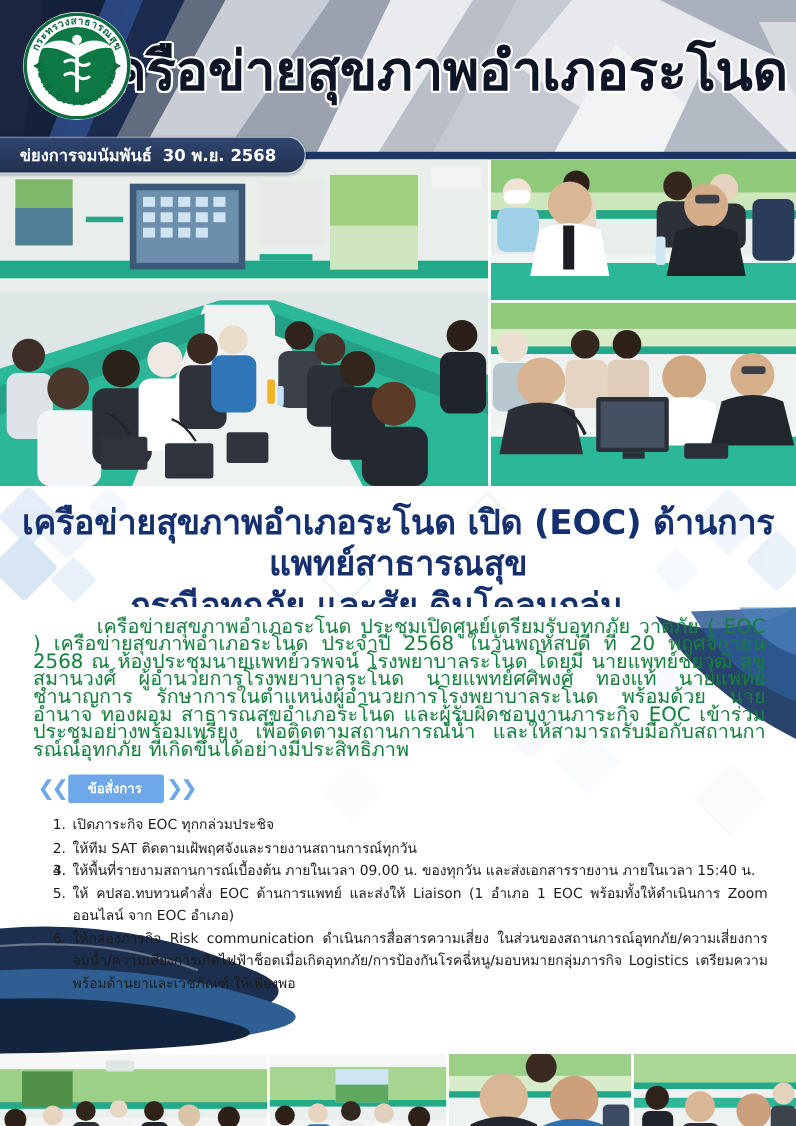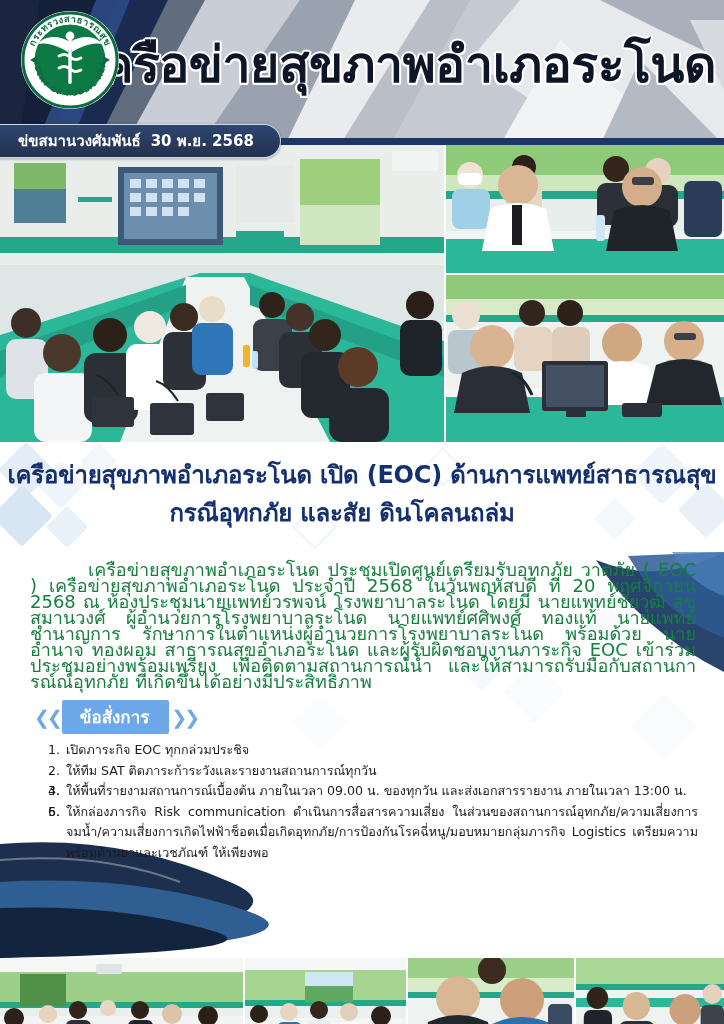--- a/index.html
+++ b/index.html
@@ -116,21 +116,21 @@
   }
   .band-svg { position: absolute; inset: 0; width: 724px; height: 110px; }
   .title-lines {
     position: relative;
     z-index: 3;
     padding-top: 14px;
     text-align: center;
     color: #14306e;
     font-family: "DejaVu Sans", "Liberation Sans", sans-serif;
     font-weight: 700;
-    font-size: 24px;
+    font-size: 31px;
     line-height: 38px;
     letter-spacing: -0.2px;
   }
   .title-lines .tl2 { padding-right: 40px; }
 
   
   .body-area {
     position: relative;
     width: 724px;
     height: 406px;
@@ -167,21 +167,21 @@
     line-height: 1;
     letter-spacing: -3px;
   }
   .chev.left { margin-right: 2px; }
   .chev.right { margin-left: 2px; }
   .sec-pill {
     background: #6ea8e8;
     color: #ffffff;
     font-family: "DejaVu Sans", "Liberation Sans", sans-serif;
     font-weight: 700;
-    font-size: 17px;
+    font-size: 12px;
     padding: 3px 20px 4px 18px;
     border-radius: 2px;
     white-space: nowrap;
   }
 
   ol.orders {
     position: relative;
     z-index: 4;
     margin: 4px 26px 0 48px;
     padding: 0;
@@ -275,21 +275,21 @@
         <text font-family="'DejaVu Sans', sans-serif" font-size="7.6" font-weight="700" fill="#0d6b3f" letter-spacing="0.9">
           <textPath href="#arcBot" startOffset="50%" text-anchor="middle">MINISTRY OF PUBLIC HEALTH</textPath>
         </text>
       </svg>
     </div>
 
     <div class="hdr-title">เครือข่ายสุขภาพอำเภอระโนด</div>
   </div>
 
   <div class="date-pill">
-    <span>ข่ขสมานวงศัมพันธ์</span>
+    <span>ข่ยงการจมนัมพันธ์</span>
     <span>30 พ.ย. 2568</span>
   </div>
 
   <div class="collage-top">
 
     <div class="ct-left">
       <svg class="photo" viewBox="0 0 444 297" preserveAspectRatio="none">
         <rect width="444" height="297" fill="#dfe7e6"></rect>
 
         <rect x="0" y="0" width="444" height="120" fill="#e9eeeb"></rect>
@@ -506,31 +506,32 @@
       <span class="chev right">❯❯</span>
     </div>
 
     <ol class="orders">
       <li>
         <span class="num">1.</span>
         <span>เปิดภาระกิจ EOC ทุกกล่วมประชิจ</span>
       </li>
       <li>
         <span class="num">2.</span>
-        <span>ให้ทีม SAT ติดภาระก้าระวังและรายงานสถานการณ์ทุกวัน</span>
+        <span>ให้ทีม SAT ติดตามเฝ้พฤศจังและรายงานสถานการณ์ทุกวัน</span>
       </li>
       <li>
         <span class="num">3.</span>
       </li>
       <li>
         <span class="num">4.</span>
-        <span>ให้พื้นที่รายงามสถานการณ์เบื้องต้น ภายในเวลา 09.00 น. ของทุกวัน และส่งเอกสารรายงาน ภายในเวลา 13:00 น.</span>
+        <span>ให้พื้นที่รายงามสถานการณ์เบื้องต้น ภายในเวลา 09.00 น. ของทุกวัน และส่งเอกสารรายงาน ภายในเวลา 15:40 น.</span>
       </li>
       <li>
         <span class="num">5.</span>
+        <span>ให้ คปสอ.ทบทวนคำสั่ง EOC ด้านการแพทย์ และส่งให้ Liaison (1 อำเภอ 1 EOC พร้อมทั้งให้ดำเนินการ Zoom ออนไลน์ จาก EOC อำเภอ)</span>
       </li>
       <li>
         <span class="num">6.</span>
         <span>ให้กล่องภารกิจ Risk communication ดำเนินการสื่อสารความเสี่ยง ในส่วนของสถานการณ์อุทกภัย/ความเสี่ยงการจมน้ำ/ความเสี่ยงการเกิดไฟฟ้าช็อตเมื่อเกิดอุทกภัย/การป้องกันโรคฉี่หนู/มอบหมายกลุ่มภารกิจ  Logistics  เตรียมความพร้อมด้านยาและเวชภัณฑ์ ให้เพียงพอ</span>
       </li>
     </ol>
   </div>
 
   <div class="collage-bottom">
 

